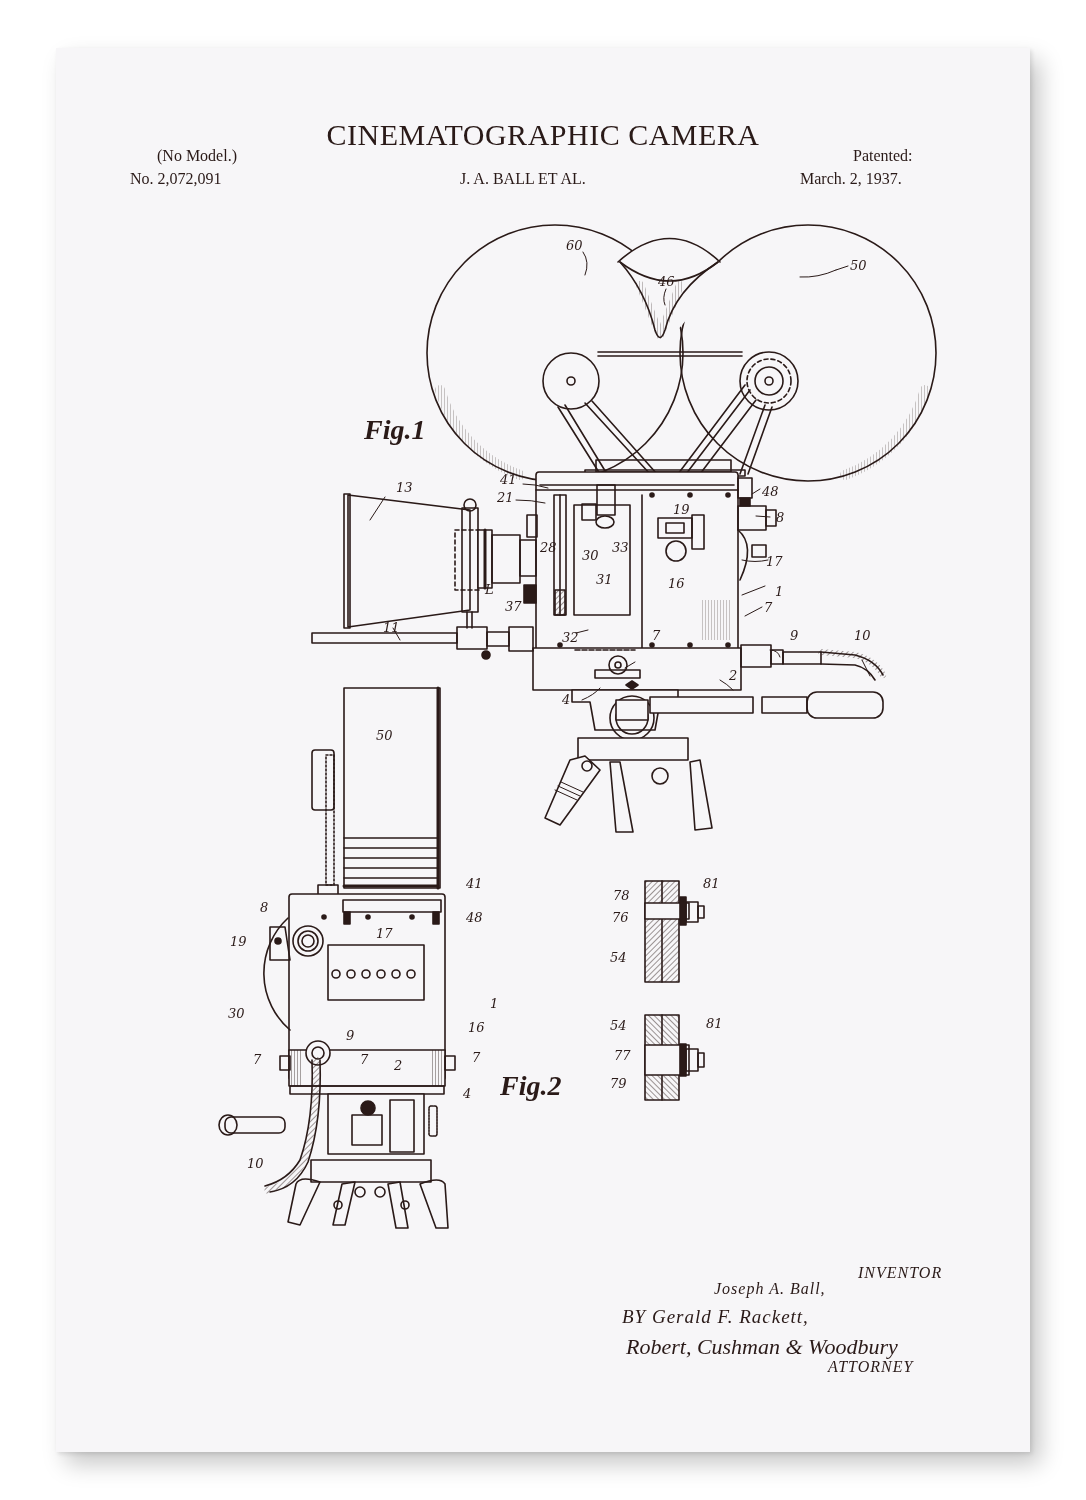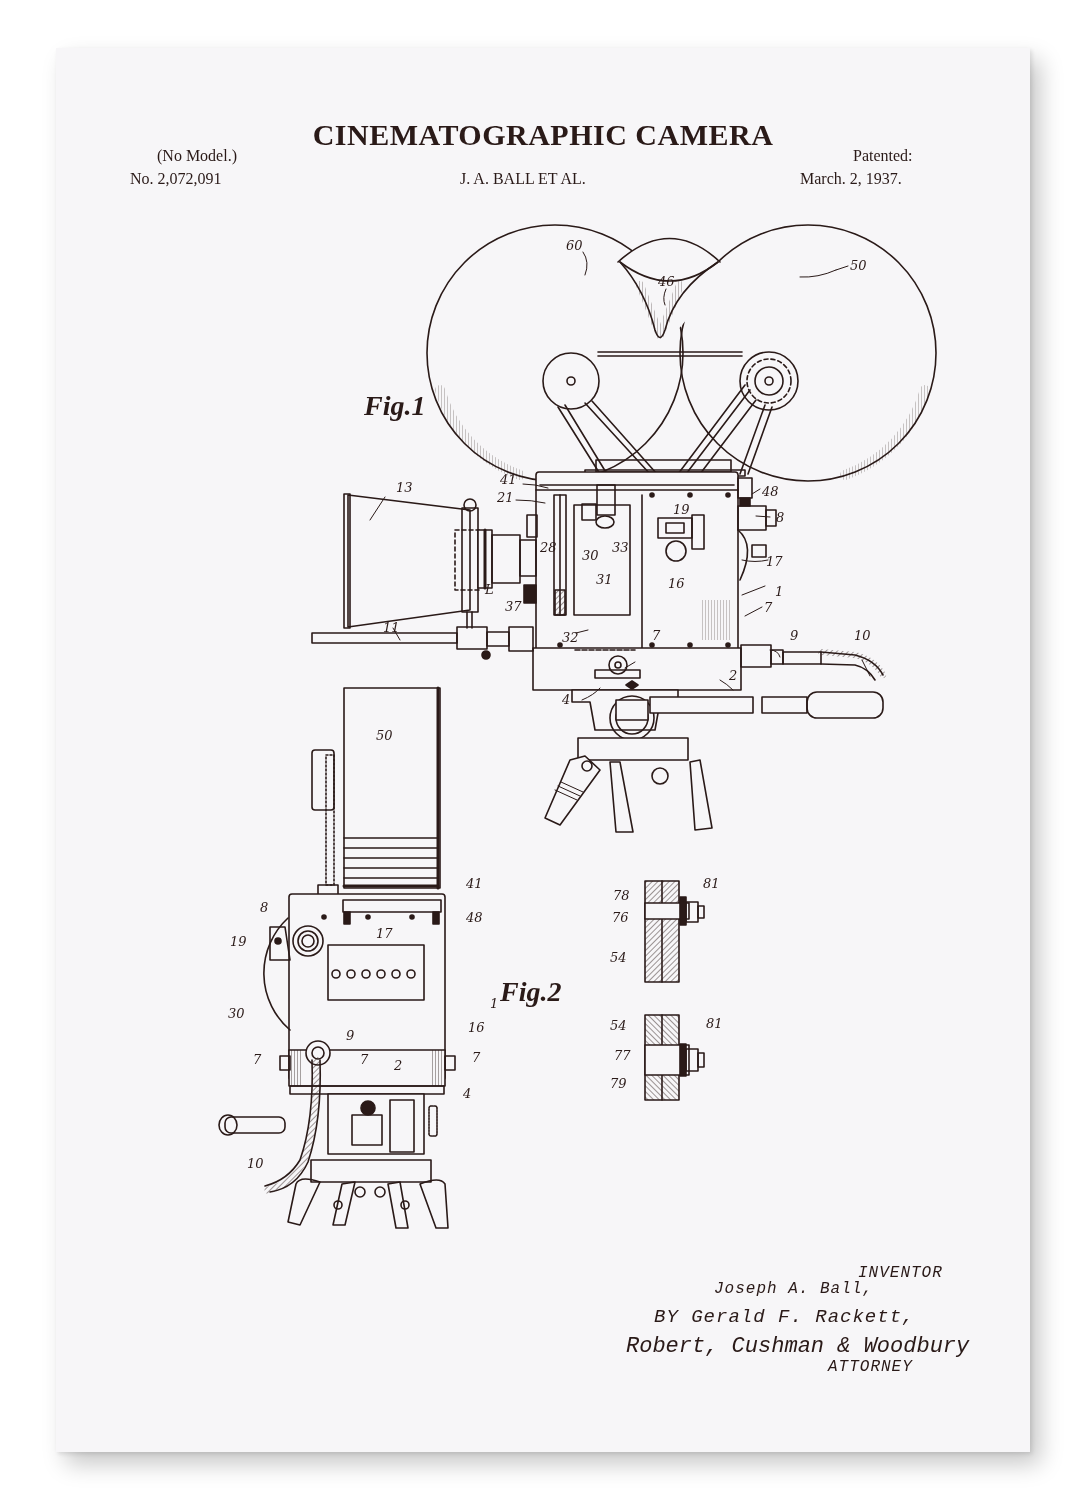--- a/index.html
+++ b/index.html
@@ -7,48 +7,48 @@
     width:1086px; height:1500px; background:#ffffff; position:relative; overflow:hidden;
     font-family:"Liberation Serif", serif;
   }
   .card {
     position:absolute; left:56px; top:48px; width:974px; height:1404px;
     background:#f7f6f8;
     box-shadow: 10px 12px 22px rgba(0,0,0,0.22), 2px 2px 4px rgba(0,0,0,0.10);
   }
   .title {
     position:absolute; left:0; width:1086px; top:118px; text-align:center;
-    font-size:30px; letter-spacing:0.5px; font-family:"Liberation Serif", serif; color:#2a1a18;font-weight:bold;
+    font-size:30px; letter-spacing:0.5px; font-family:"Liberation Serif", serif; color:#2a1a18;
   }
   .small-label { position:absolute; font-size:16px; font-family:"Liberation Serif", serif; color:#2a1a18; }
   .hdr { position:absolute; font-size:16px; font-family:"Liberation Serif", serif; color:#2a1a18; }
   .fig-label {
     position:absolute; font-weight:bold; font-style:italic; font-size:28px;
-    font-family:"Liberation Serif", serif; color:#2a1a18;
+    font-family:"Liberation Serif", serif; color:#2a1a18;margin-top:24px;
   }
-  .sig { position:absolute; font-family:Liberation Mono, monospace; color:#2a1a18; }
+  .sig { position:absolute; font-family:Liberation Serif, serif; color:#2a1a18; }
   .sig-caps { font-style:italic; font-size:16px; letter-spacing:1px; }
   .sig-script { font-style:italic; font-size:16px; letter-spacing:1px; }
   svg.drawing { position:absolute; left:0; top:0; }
   .ref { font-family:"DejaVu Serif", serif; font-style:italic; font-size:13px; fill:#2a1a18; }
 </style>
 </head>
 <body>
 
 <div class="card"></div>
 
 <div class="title">CINEMATOGRAPHIC CAMERA</div>
 <div class="small-label" style="left:157px; top:147px;">(No Model.)</div>
 <div class="small-label" style="left:853px; top:147px;">Patented:</div>
 <div class="hdr" style="left:130px; top:170px;">No. 2,072,091</div>
 <div class="hdr" style="left:460px; top:170px;">J. A. BALL ET AL.</div>
 <div class="hdr" style="left:800px; top:170px;">March. 2, 1937.</div>
 
 <div class="fig-label" style="left:364px; top:390px;">Fig.1</div>
-<div class="fig-label" style="left:500px; top:976px;">Fig.2</div>
+<div class="fig-label" style="left:500px; top:1046px;">Fig.2</div>
 
 <svg class="drawing" width="1086" height="1500" viewBox="0 0 1086 1500" fill="none" stroke="#2a1a18" stroke-width="1.6" stroke-linecap="round" stroke-linejoin="round">
 
   <defs>
     <pattern id="hatch" width="4" height="4" patternUnits="userSpaceOnUse" patternTransform="rotate(45)">
       <line x1="0" y1="0" x2="0" y2="4" stroke="#2a1a18" stroke-width="0.9"></line>
     </pattern>
     <pattern id="hatch2" width="4" height="4" patternUnits="userSpaceOnUse" patternTransform="rotate(-45)">
       <line x1="0" y1="0" x2="0" y2="4" stroke="#2a1a18" stroke-width="0.9"></line>
     </pattern>
@@ -343,15 +343,15 @@
   <text class="ref" x="612" y="922">76</text>
   <text class="ref" x="610" y="962">54</text>
   <text class="ref" x="610" y="1030">54</text>
   <text class="ref" x="706" y="1028">81</text>
   <text class="ref" x="614" y="1060">77</text>
   <text class="ref" x="610" y="1088">79</text>
 </svg>
 
 <div class="sig sig-caps" style="left:858px; top:1264px;">INVENTOR</div>
 <div class="sig sig-script" style="left:714px; top:1280px;">Joseph A. Ball,</div>
-<div class="sig sig-script" style="left:622px; top:1306px; font-size:19px;margin-left:32px;">BY Gerald F. Rackett,</div>
+<div class="sig sig-script" style="left:622px; top:1306px; font-size:19px;">BY Gerald F. Rackett,</div>
 <div class="sig sig-script" style="left:626px; top:1334px; font-size:22px; letter-spacing:0;">Robert, Cushman &amp; Woodbury</div>
 <div class="sig sig-caps" style="left:828px; top:1358px;">ATTORNEY</div>
 
 </body></html>

